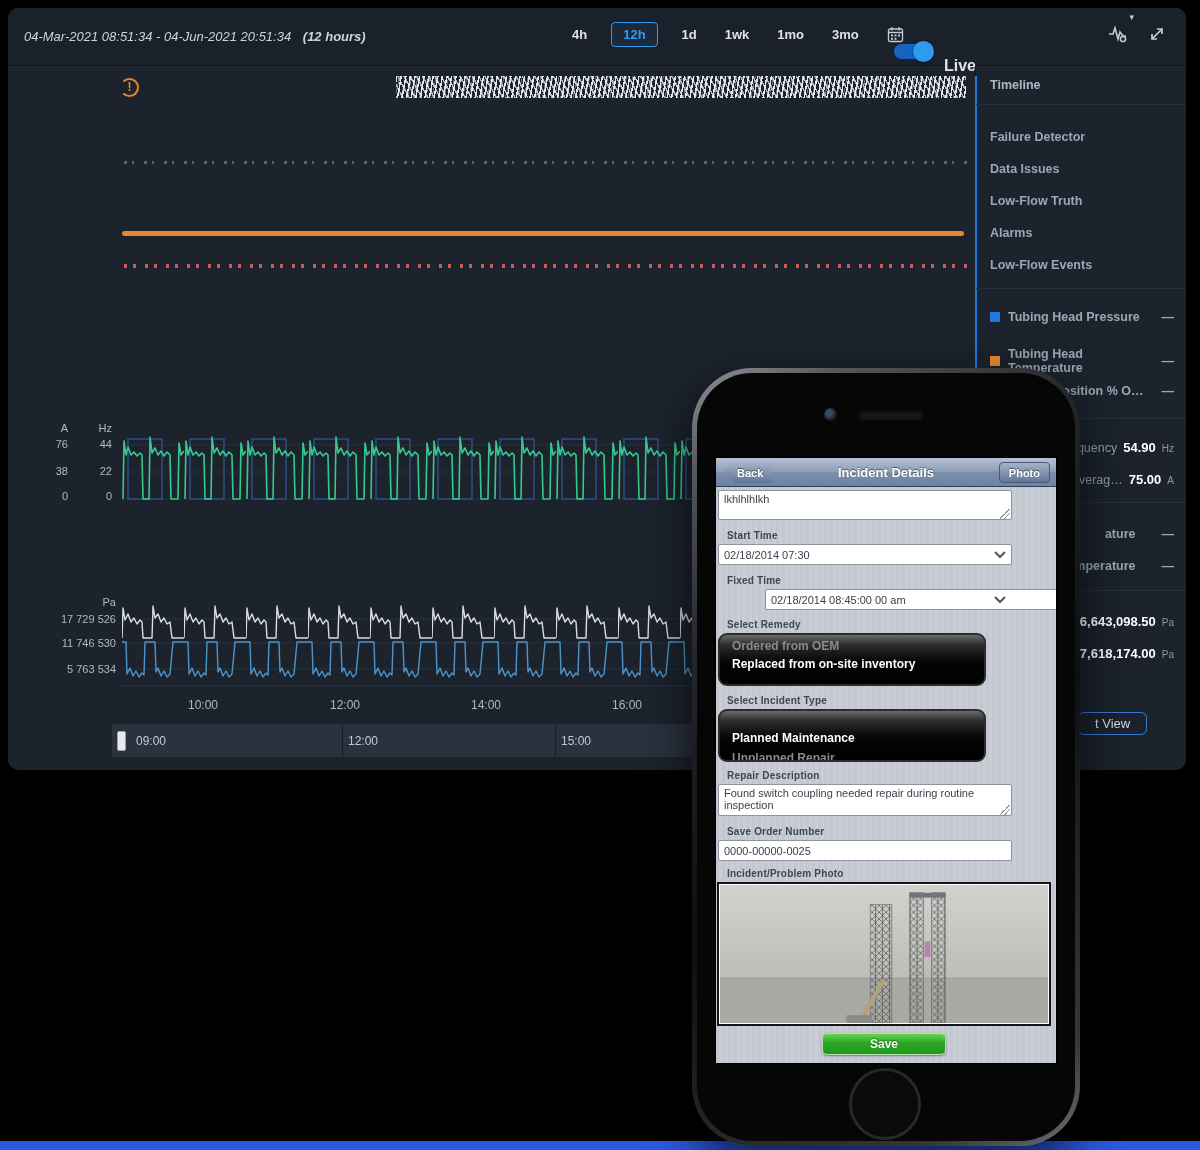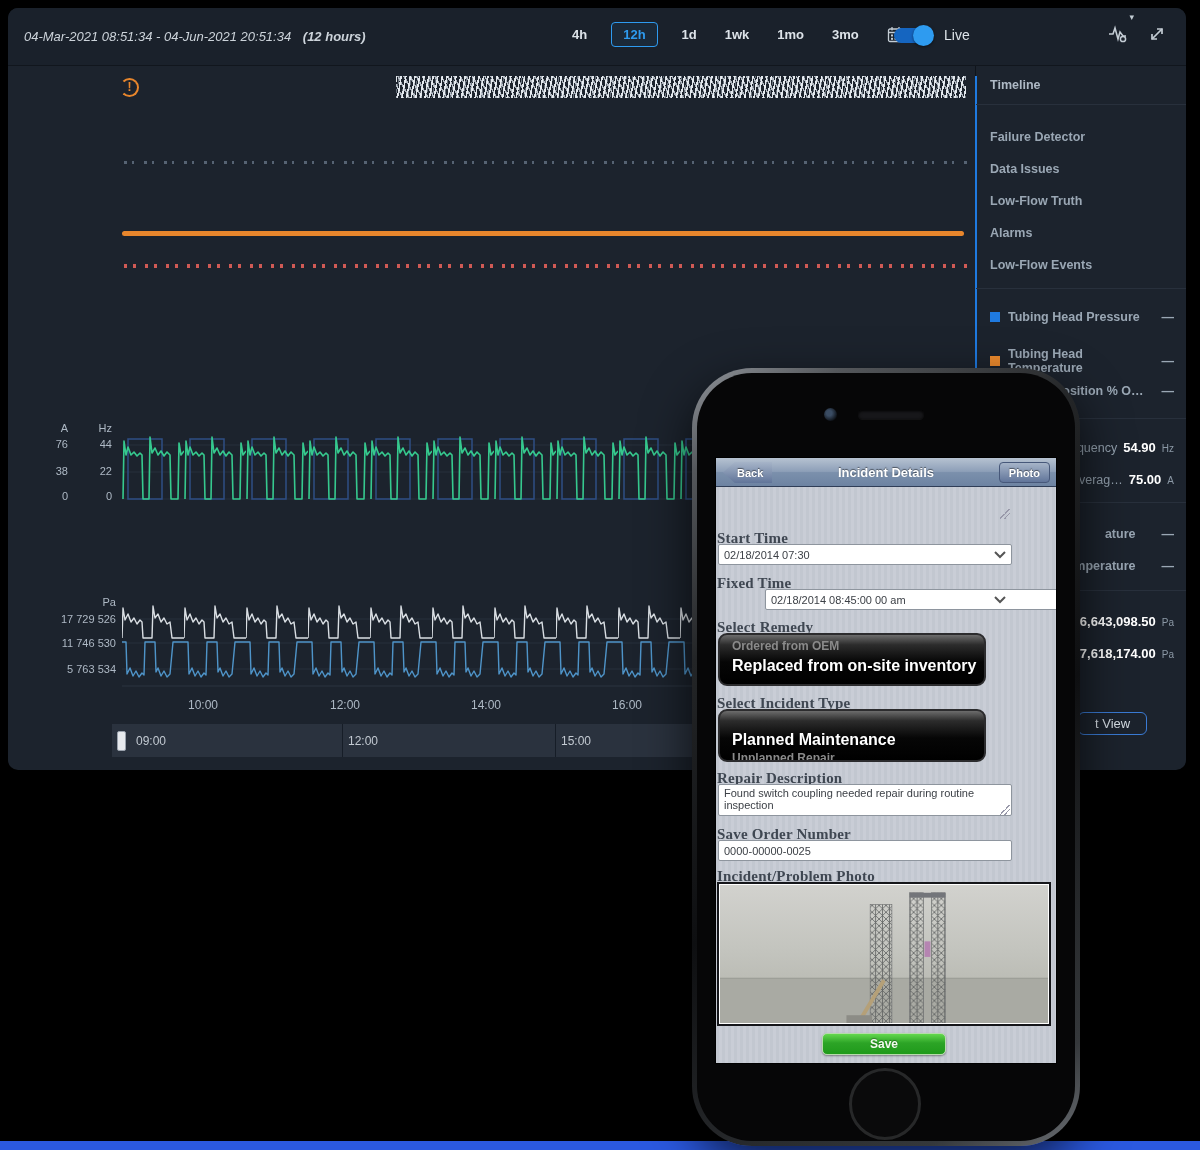--- a/index.html
+++ b/index.html
@@ -18,21 +18,21 @@
   .ranges{position:absolute;left:560px;top:14px;display:flex;align-items:center;gap:20px;}
   .range-btn{font-size:13px;font-weight:bold;color:#dde3e9;padding:4px 3px;border:1px solid transparent;
              background:none;cursor:pointer;font-family:inherit;}
   .range-btn.active{color:#2e9bf0;border:1px solid #2e9bf0;border-radius:4px;padding:4px 11px;
                     background:rgba(46,155,240,.07);}
   .cal-btn{background:none;border:none;padding:0;margin-left:4px;cursor:pointer;line-height:0;}
   .live-wrap{position:absolute;left:886px;top:19px;display:flex;align-items:center;gap:12px;}
   .toggle{width:38px;height:15px;border-radius:8px;background:#1565c0;position:relative;cursor:pointer;}
   .toggle .knob{position:absolute;right:-2px;top:-3px;width:21px;height:21px;border-radius:50%;
                 background:#2e9bf0;box-shadow:0 1px 3px rgba(0,0,0,.5);}
-  .live-lbl{font-size:14px;font-weight:normal;color:#dde3e9;}
+  .live-lbl{font-size:16px;font-weight:bold;color:#dde3e9;margin-top:30px;}
   .top-icons{position:absolute;right:20px;top:16px;display:flex;gap:18px;align-items:center;}
   .icon-btn{background:none;border:none;padding:0;cursor:pointer;line-height:0;position:relative;}
   .caret{position:absolute;right:-4px;top:-7px;font-size:9px;color:#c3ccd4;}
 
   
   .alert-ic{left:112px;top:70px;width:19px;height:19px;border:2px solid #e8862c;border-radius:50%;
             border-left-color:transparent;color:#e8862c;font-size:12px;font-weight:bold;
             text-align:center;line-height:15px;}
   .hatch{left:388px;top:68px;width:570px;height:22px;
      background:
@@ -96,30 +96,30 @@
   .btn-back{position:absolute;left:7px;top:4px;height:21px;padding:0 9px 0 14px;border:none;
             clip-path:polygon(0 50%,24% 0,100% 0,100% 100%,24% 100%);
             background:linear-gradient(#a6b4c8,#61759a);color:#fff;font-size:11px;font-weight:bold;
             text-shadow:0 -1px 1px rgba(0,0,0,.5);cursor:pointer;font-family:inherit;}
   .btn-photo{position:absolute;right:6px;top:4px;height:21px;padding:0 9px;border-radius:4px;
              border:1px solid #47587a;background:linear-gradient(#a6b4c8,#61759a);color:#fff;
              font-size:11px;font-weight:bold;text-shadow:0 -1px 1px rgba(0,0,0,.5);cursor:pointer;
              font-family:inherit;}
   .content{position:absolute;left:0;top:29px;right:0;bottom:0;
            background:repeating-linear-gradient(90deg,#c2c7d0 0 3px,#c9cdd6 3px 6px);}
-  .flabel{position:absolute;left:1px;font-size:15px;font-weight:bold;color:#3f4752;letter-spacing:.2px;font-family:Liberation Serif, serif;}
+  .flabel{position:absolute;left:11px;font-size:10px;font-weight:bold;color:#3f4752;letter-spacing:.2px;}
   .finput,.ftext{position:absolute;left:2px;width:294px;border:1px solid #8e959e;background:#fff;
           font-size:11px;color:#3d4147;padding:2px 5px;border-radius:2px;font-family:inherit;resize:none;}
   .chev{position:absolute;line-height:0;}
   .grip{position:absolute;width:10px;height:10px;
         background:linear-gradient(135deg,transparent 45%,#99a 45% 52%,transparent 52% 68%,#99a 68% 75%,transparent 75%);}
   .picker{position:absolute;left:2px;width:268px;height:53px;border-radius:9px;border:2px solid #2c2c2e;
           background:linear-gradient(#6c6c6c 0%,#2c2c2c 20%,#060606 55%,#000 100%);overflow:hidden;cursor:pointer;}
   .popt{position:absolute;left:12px;font-size:12px;font-weight:bold;color:#8a8a8a;}
-  .popt.sel{color:#fff;font-size:16px;text-shadow:0 1px 2px rgba(0,0,0,.8);}
+  .popt.sel{color:#fff;font-size:12px;text-shadow:0 1px 2px rgba(0,0,0,.8);}
   .photo-frame{position:absolute;left:1px;top:395px;width:334px;height:144px;border:2px solid #15161a;
                background:#fff;padding:1px;}
   .btn-save{position:absolute;left:106px;top:546px;width:124px;height:22px;border-radius:5px;
             border:1px solid #b6dcab;background:linear-gradient(#63d84e,#2ca426 45%,#1f9a1b);
             color:#f2fbee;font-weight:bold;font-size:12px;text-shadow:0 -1px 1px rgba(0,0,0,.35);
             box-shadow:0 1px 2px rgba(0,0,0,.4);cursor:pointer;font-family:inherit;}
 </style>
 </head>
 <body>
 
@@ -325,20 +325,21 @@
 
     <div class="screen">
       <div class="navbar">
         <button class="btn-back">Back</button>
         <div class="nav-title">Incident Details</div>
         <button class="btn-photo">Photo</button>
       </div>
 
       <div class="content">
 
+        <textarea class="ftext" style="top: 3px; height: 30px;">lkhlhlhlkh</textarea>
         <span class="grip" style="left:284px;top:22px;"></span>
 
         <span class="flabel" style="top:43px;">Start Time</span>
         <input class="finput" style="top: 57px; height: 21px;" value="02/18/2014 07:30">
         <span class="chev" style="left:278px;top:64px;">
           <svg width="12" height="8">
               <path d="M1 1 L6 6 L11 1" stroke="#555" fill="none" stroke-width="2"></path>
             </svg></span>
 
         <span class="flabel" style="top:88px;">Fixed Time</span>

